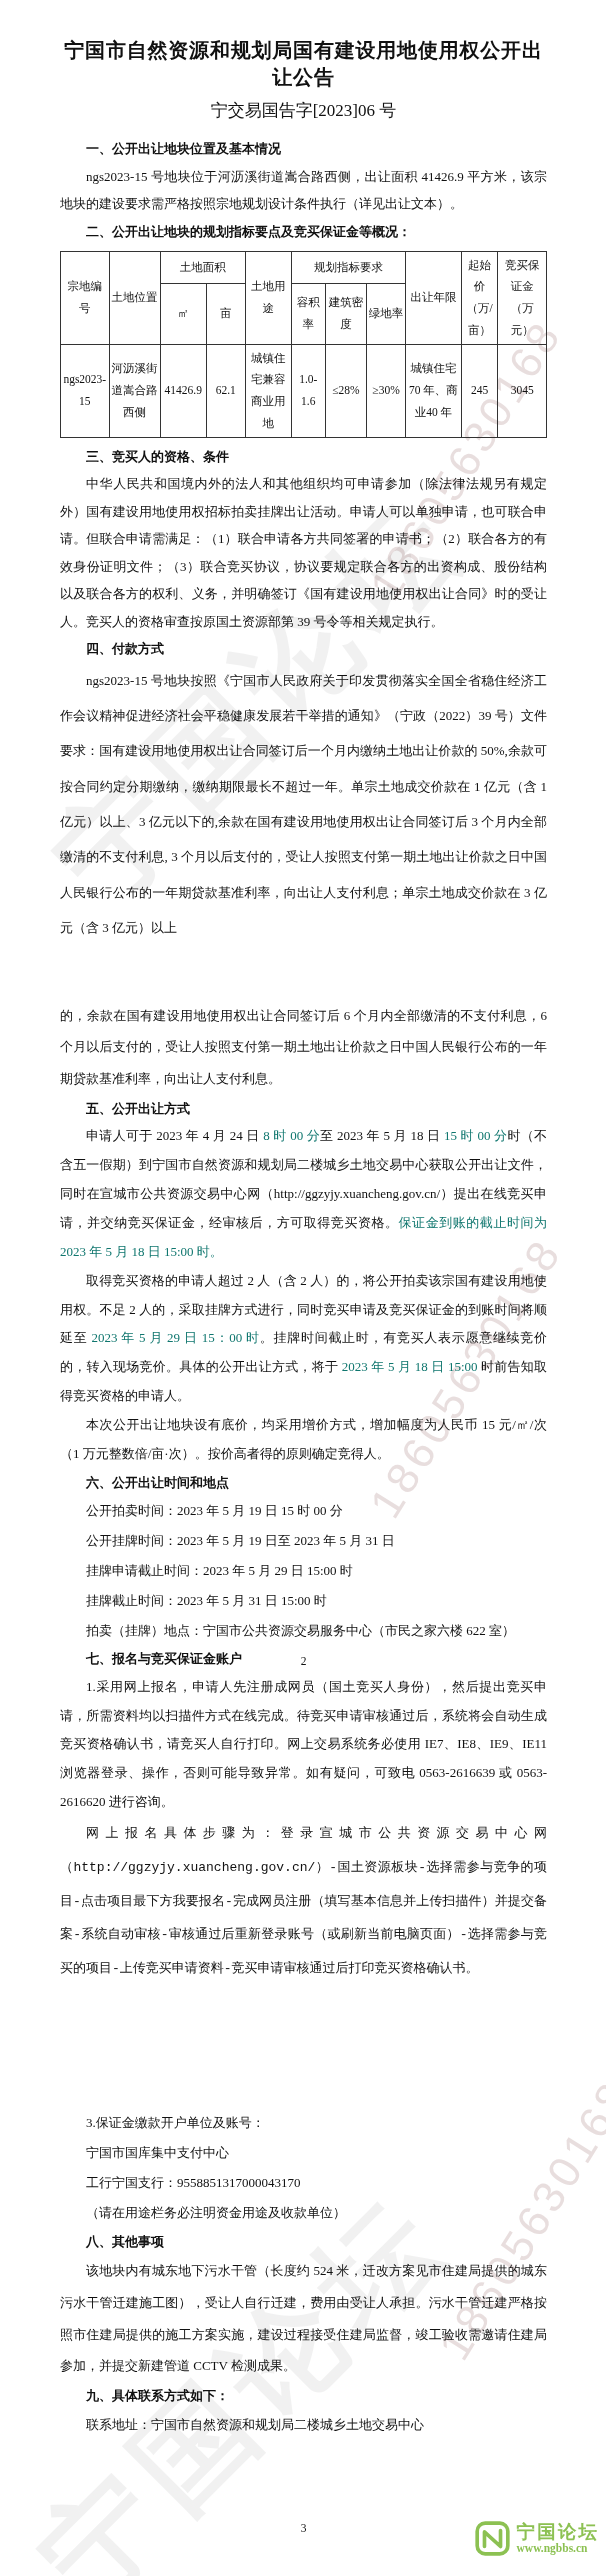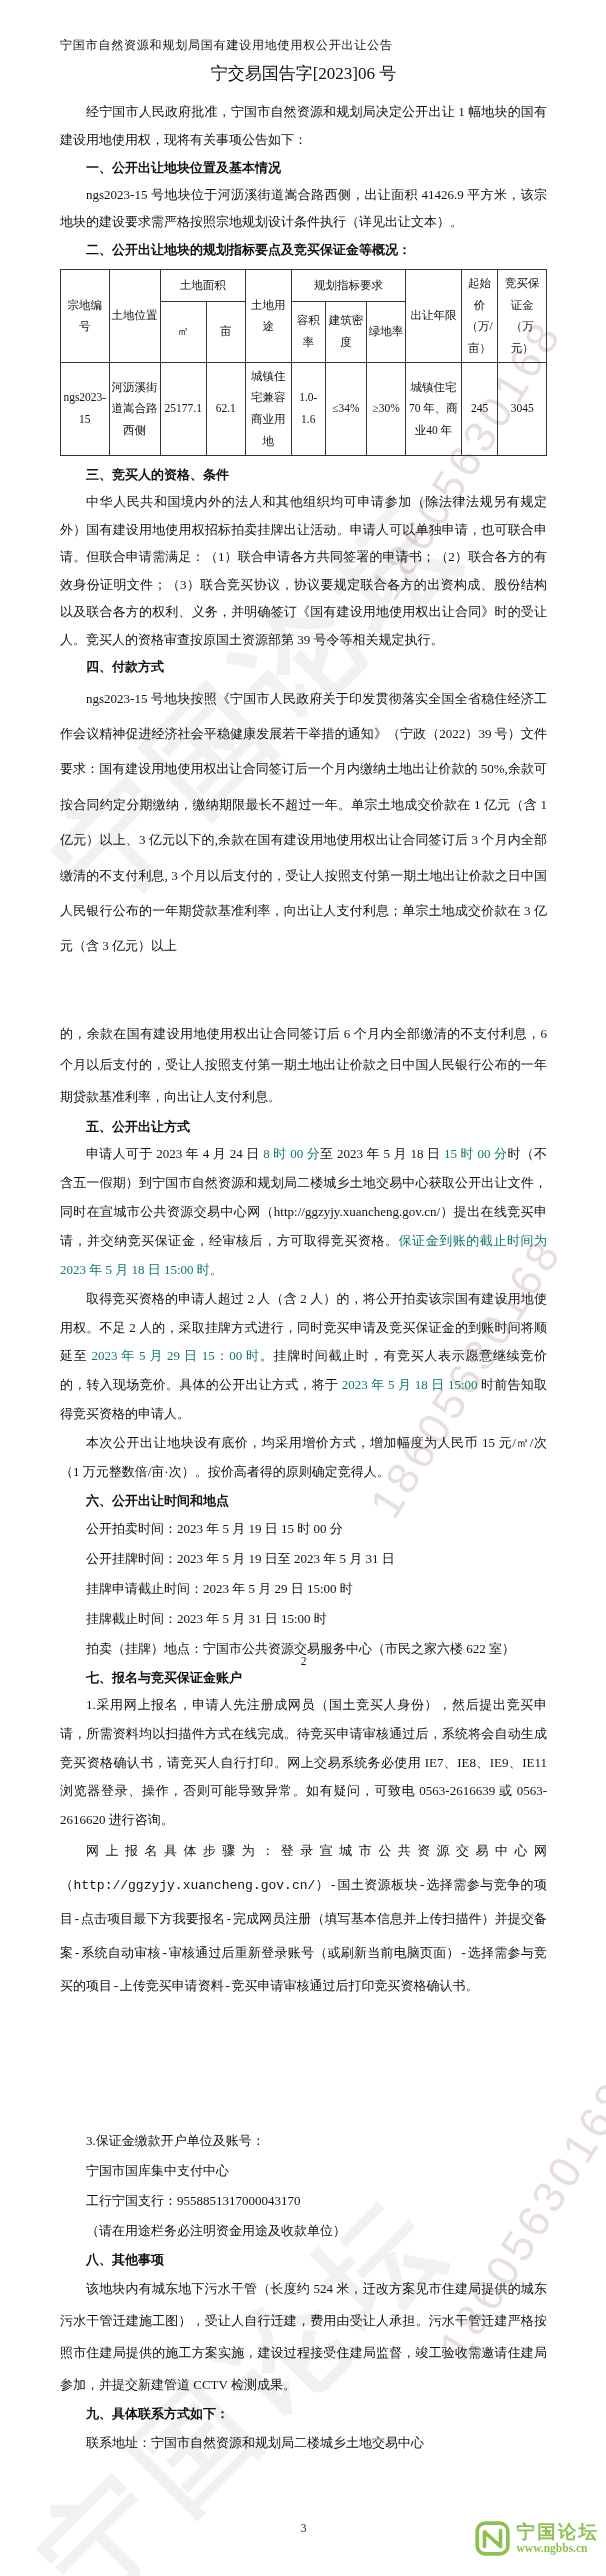--- a/index.html
+++ b/index.html
@@ -10,22 +10,22 @@
       transform-origin:left top;font-family:"Liberation Sans","DejaVu Sans",sans-serif;}
   .wm-num{color:rgba(203,182,182,0.45);font-size:44px;letter-spacing:4.6px;}
   .wm-brand{color:rgba(0,0,0,0.055);font-size:115px;font-weight:bold;letter-spacing:13.8px;}
   #wm1{top:582px;left:360px;transform:rotate(-58deg);}
   #wm2{top:1500px;left:360px;transform:rotate(-58deg);}
   #wm3{top:2342px;left:429px;transform:rotate(-58deg);}
   #wm4{top:827px;left:23px;transform:rotate(-45deg);}
   #wm5{top:2525px;left:7.7px;transform:rotate(-45deg);}
   
   .content{position:relative;z-index:1;padding:37px 60px 0 60px;font-size:13px;}
-  .doc-title{font-family:"Liberation Sans","DejaVu Sans",sans-serif;
-             font-weight:normal;font-size:12px;margin:0 0 7.7px 0;letter-spacing:0.8px;}
+  .doc-title{text-align:center;font-family:"Liberation Sans","DejaVu Sans",sans-serif;
+             font-weight:bold;font-size:20px;margin:0 0 7.7px 0;letter-spacing:0.8px;}
   .doc-no{text-align:center;font-size:17px;margin:0 0 13.8px 0;}
   p{margin:0;text-align:justify;}
   .indent{text-indent:2em;}
   .h{font-family:"Liberation Sans","DejaVu Sans",sans-serif;font-weight:bold;
      text-indent:2em;line-height:2.1;}
   .lh-base{line-height:2.12;}
   .lh-s5{line-height:2.22;}
   .lh-wide{line-height:2.72;}
   .lh-med{line-height:2.45;}
   .lh-steps{line-height:2.6;font-family:Liberation Mono, monospace;}
@@ -65,21 +65,20 @@
   <div class="wm wm-num" id="wm2">18605630168</div>
   <div class="wm wm-num" id="wm3">18605630168</div>
   <div class="wm wm-brand" id="wm4">宁国论坛</div>
   <div class="wm wm-brand" id="wm5">宁国论坛</div>
 
   <div class="content">
 
     <h1 class="doc-title">宁国市自然资源和规划局国有建设用地使用权公开出让公告</h1>
     <p class="doc-no">宁交易国告字[2023]06 号</p>
 
-    <p class="indent lh-base">经宁国市人民政府批准，宁国市自然资源和规划局决定公开出让 1 幅地块的国有建设用地使用权，现将有关事项公告如下：</p>
 
     <p class="h">一、公开出让地块位置及基本情况</p>
     <p class="indent lh-base">ngs2023-15 号地块位于河沥溪街道嵩合路西侧，出让面积 41426.9 平方米，该宗地块的建设要求需严格按照宗地规划设计条件执行（详见出让文本）。</p>
 
     <p class="h">二、公开出让地块的规划指标要点及竞买保证金等概况：</p>
 
     <table class="land">
       <colgroup>
         <col class="c-no">
           <col class="c-loc">
@@ -107,25 +106,25 @@
       <tr>
         <th>㎡</th>
         <th>亩</th>
         <th>容积率</th>
         <th>建筑密度</th>
         <th>绿地率</th>
       </tr>
       <tr style="height:86px">
         <td>ngs2023-15</td>
         <td>河沥溪街道嵩合路西侧</td>
-        <td>25177.1</td>
+        <td>41426.9</td>
         <td>62.1</td>
         <td>城镇住宅兼容商业用地</td>
         <td>1.0-1.6</td>
-        <td>≤34%</td>
+        <td>≤28%</td>
         <td>≥30%</td>
         <td>城镇住宅70 年、商业40 年</td>
         <td>245</td>
         <td>3045</td>
       </tr>
     </tbody>
       </table>
 
     <p class="h">三、竞买人的资格、条件</p>
     <p class="indent lh-base">中华人民共和国境内外的法人和其他组织均可申请参加（除法律法规另有规定外）国有建设用地使用权招标拍卖挂牌出让活动。申请人可以单独申请，也可联合申请。但联合申请需满足：（1）联合申请各方共同签署的申请书；（2）联合各方的有效身份证明文件；（3）联合竞买协议，协议要规定联合各方的出资构成、股份结构以及联合各方的权利、义务，并明确签订《国有建设用地使用权出让合同》时的受让人。竞买人的资格审查按原国土资源部第 39 号令等相关规定执行。</p>

